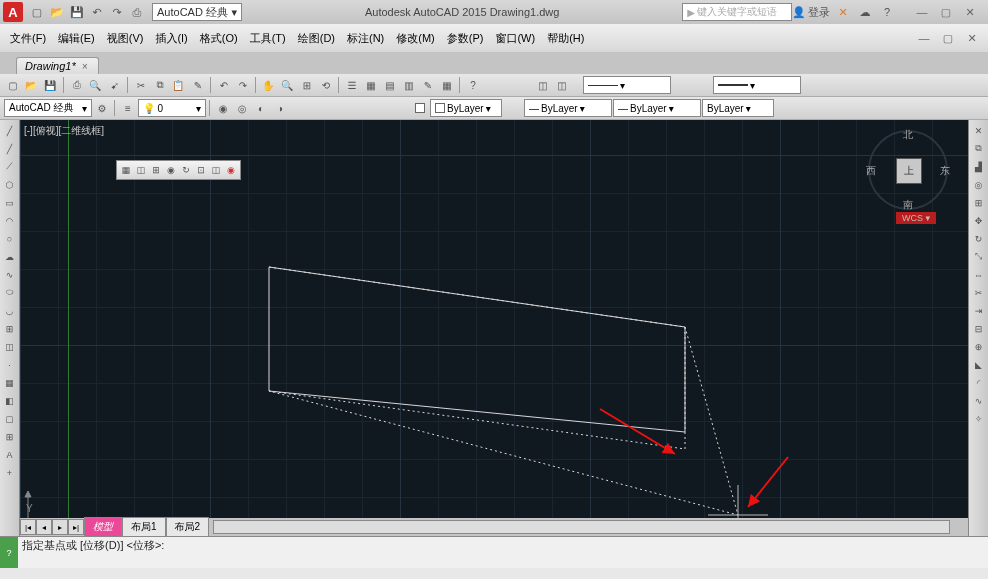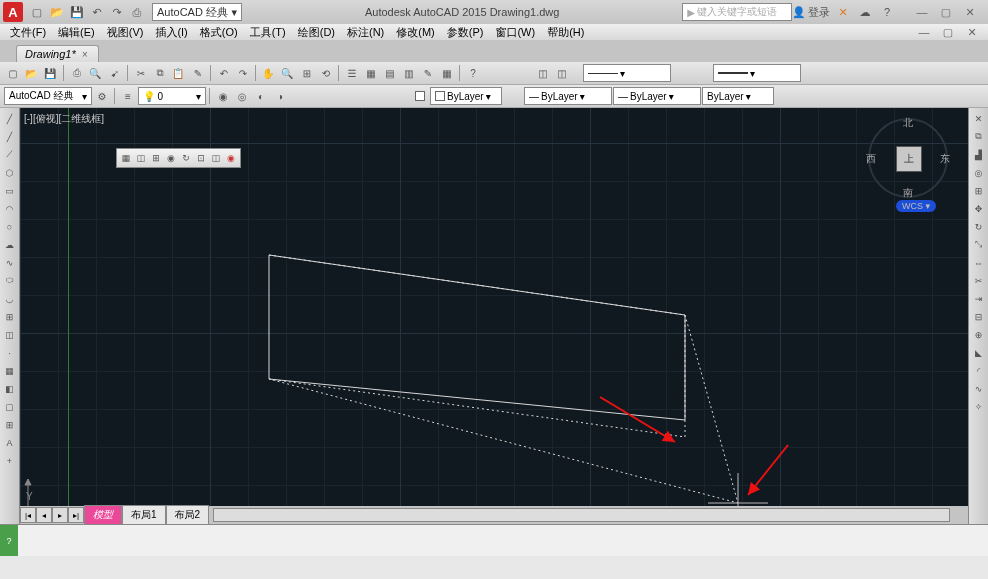--- a/index.html
+++ b/index.html
@@ -12,21 +12,21 @@
 .tb-icon { width: 18px; height: 18px; display: flex; align-items: center; justify-content: center; cursor: pointer; font-size: 11px; color: #555; }
 .title-dropdown { margin-left: 6px; background: #fff; border: 1px solid #888; height: 18px; font-size: 11px; padding: 0 4px; display: flex; align-items: center; min-width: 90px; }
 .title-center { flex: 1; text-align: center; font-size: 11px; color: #444; }
 .title-search { width: 110px; height: 18px; background: #fff; border: 1px solid #888; font-size: 10px; color: #aaa; padding: 0 4px; display: flex; align-items: center; }
 .title-right { display: flex; align-items: center; gap: 4px; padding-right: 6px; }
 .user-badge { display: flex; align-items: center; gap: 2px; font-size: 11px; color: #555; }
 .win-controls { display: flex; margin-left: 10px; }
 .win-btn { width: 24px; height: 20px; display: flex; align-items: center; justify-content: center; font-size: 11px; color: #666; }
 
 
-.menu-bar { height: 16px; background: linear-gradient(#f0f0f0,#d8d8d8); display: flex; align-items: center; padding-left: 4px; font-size: 11px; justify-content: space-between; }
+.menu-bar { height: 28px; background: linear-gradient(#f0f0f0,#d8d8d8); display: flex; align-items: center; padding-left: 4px; font-size: 11px; justify-content: space-between; }
 .menu-item { padding: 2px 6px; cursor: pointer; }
 
 
 .doc-tab-bar { height: 22px; background: #c4c4c4; display: flex; align-items: flex-end; padding-left: 16px; }
 .doc-tab { background: linear-gradient(#f0f0f0,#dcdcdc); border: 1px solid #999; border-bottom: none; padding: 2px 10px 2px 8px; font-size: 11px; display: flex; align-items: center; gap: 6px; border-radius: 3px 3px 0 0; font-style: italic; }
 .doc-tab .x { font-size: 10px; color: #666; cursor: pointer; }
 
 
 .toolbar-row { height: 23px; background: linear-gradient(#e8e8e8,#d0d0d0); border-bottom: 1px solid #aaa; display: flex; align-items: center; padding-left: 4px; gap: 1px; }
 .tool-btn { width: 18px; height: 18px; display: flex; align-items: center; justify-content: center; cursor: pointer; font-size: 10px; color: #555; border: 1px solid transparent; }
@@ -55,21 +55,21 @@
 
 .float-bar { position: absolute; left: 96px; top: 40px; background: linear-gradient(#f4f4f4,#d8d8d8); border: 1px solid #888; display: flex; gap: 1px; padding: 2px; }
 .float-bar .tool-btn { width: 14px; height: 14px; font-size: 9px; }
 
 
 .viewcube { position: absolute; right: 20px; top: 10px; width: 80px; height: 80px; }
 .vc-ring { position: absolute; inset: 0; border: 2px solid #2a3540; border-radius: 50%; }
 .vc-face { position: absolute; left: 28px; top: 28px; width: 26px; height: 26px; background: #c8c8c8; border: 1px solid #555; display: flex; align-items: center; justify-content: center; font-size: 10px; color: #333; }
 .vc-dir { position: absolute; font-size: 10px; color: #aaa; }
 .vc-n { left: 35px; top: -2px; } .vc-s { left: 35px; bottom: -2px; } .vc-e { right: -2px; top: 34px; } .vc-w { left: -2px; top: 34px; }
-.wcs-label { position: absolute; right: 32px; top: 92px; background: #1d4ed8; color: #bbb; font-size: 9px; padding: 1px 6px; border-radius: 6px; }
+.wcs-label { position: absolute; right: 32px; top: 92px; background: #b91c1c; color: #bbb; font-size: 9px; padding: 1px 6px; }
 
 
 .model-tabs { position: absolute; left: 0; bottom: 0; right: 0; height: 18px; background: #c4c4c4; display: flex; align-items: center; font-size: 10px; }
 .mt-nav { display: flex; gap: 0; }
 .mt-btn { width: 16px; height: 16px; background: #ddd; border: 1px solid #888; display: flex; align-items: center; justify-content: center; font-size: 8px; }
 .mt-tab { padding: 2px 8px; background: #e8e8e8; border: 1px solid #888; cursor: pointer; }
 .mt-tab.active { background: #ec4899; color: #fff; font-style: italic; }
 .mt-scroll { flex: 1; height: 14px; background: #ddd; border: 1px solid #888; margin: 0 18px 0 4px; }
 
 
@@ -326,14 +326,15 @@
     <div class="side-btn">◣</div>
     <div class="side-btn">◜</div>
     <div class="side-btn">∿</div>
     <div class="side-btn">✧</div>
   </div>
 </div>
 
 <div class="cmd-area">
   <div class="cmd-left-badge">?</div>
   <div class="cmd-lines">
+    <div>指定基点或 [位移(D)] &lt;位移&gt;:</div>
   </div>
 </div>
 
 </body></html>

